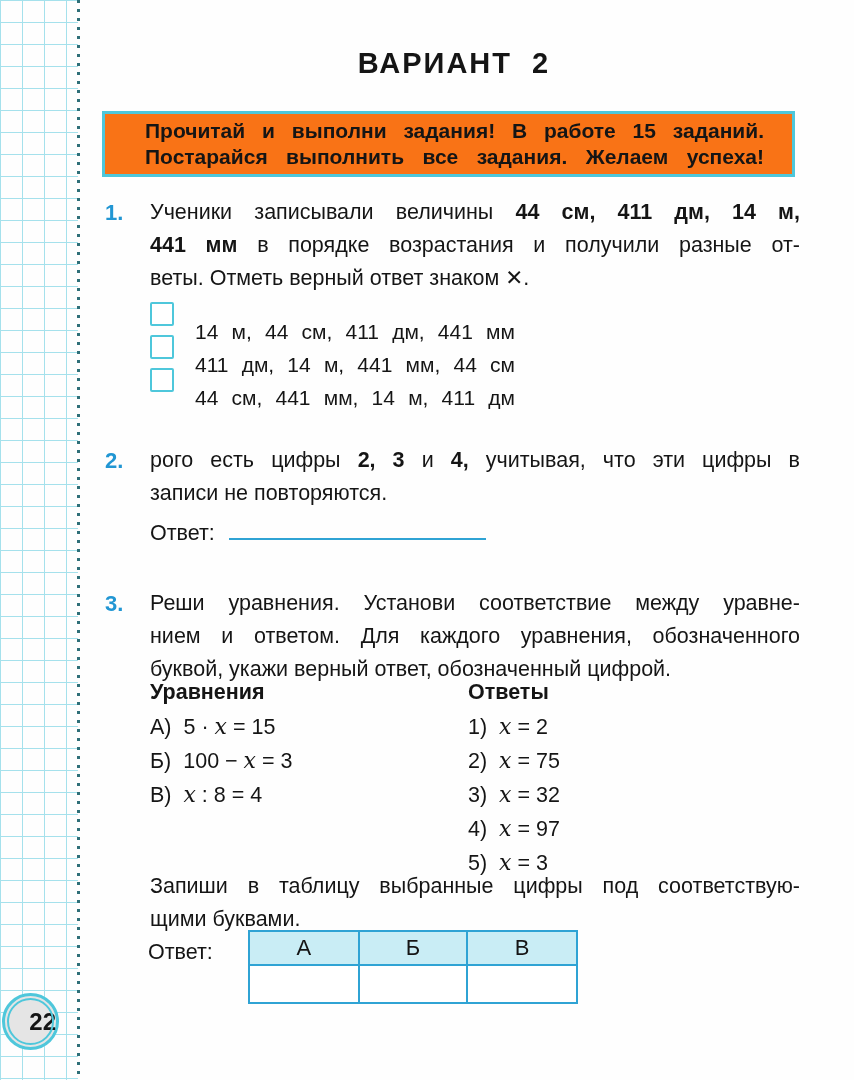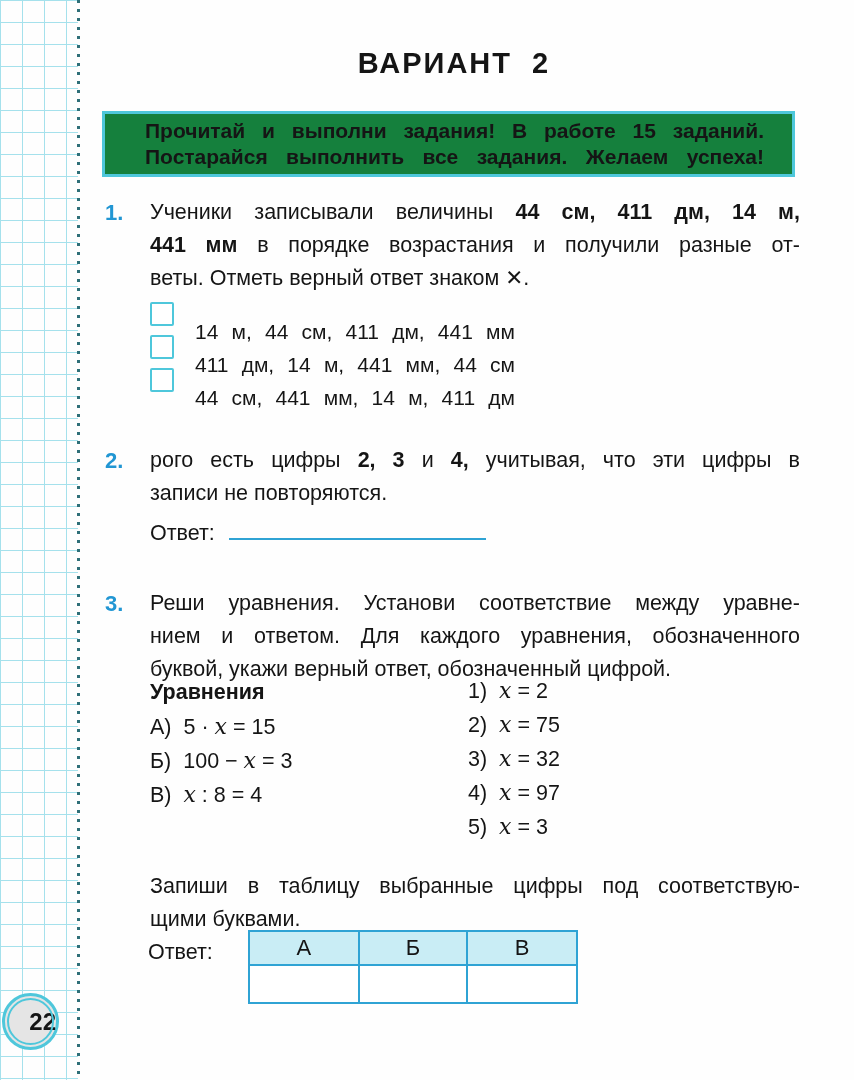--- a/index.html
+++ b/index.html
@@ -30,21 +30,21 @@
   }
   .content{position:absolute;left:100px;top:0;width:706px;height:1080px;}
   .page-title{
     position:absolute;top:46px;left:0;width:100%;margin:1px;
     text-align:center;font-size:29px;font-weight:bold;letter-spacing:2px;white-space:pre;
   }
   .instruction-box{
     position:absolute;top:111px;left:2px;width:693px;box-sizing:border-box;
     border:3px solid var(--cyan,#4ec7db);
     padding:4px 28px 4px 40px;
-    font-weight:bold;font-size:21px;line-height:26px;background:#15803d;
+    font-weight:bold;font-size:21px;line-height:26px;background:#f97316;
   }
   .jline{text-align:justify;text-align-last:justify;}
   .lline{text-align:left;}
   .b{font-weight:bold;}
   .mi{font-family:"DejaVu Serif",serif;font-style:italic;font-size:22px;}
   .task{position:absolute;left:0;width:100%;}
   .task-num{
     position:absolute;left:5px;top:0;
     color:var(--accent-blue,#2196d3);font-weight:bold;font-size:22px;line-height:33px;
   }
@@ -151,20 +151,21 @@
     </section>
 
     <div class="cols">
       <div class="col-equations">
         <div class="col-header">Уравнения</div>
         <div class="match-item"><span>А)  5 · </span><span class="mi">x</span><span> = 15</span></div>
         <div class="match-item"><span>Б)  100 − </span><span class="mi">x</span><span> = 3</span></div>
         <div class="match-item"><span>В)  </span><span class="mi">x</span><span> : 8 = 4</span></div>
       </div>
       <div class="col-answers">
+        <div class="col-header">Ответы</div>
         <div class="match-item"><span>1)  </span><span class="mi">x</span><span> = 2</span></div>
         <div class="match-item"><span>2)  </span><span class="mi">x</span><span> = 75</span></div>
         <div class="match-item"><span>3)  </span><span class="mi">x</span><span> = 32</span></div>
         <div class="match-item"><span>4)  </span><span class="mi">x</span><span> = 97</span></div>
         <div class="match-item"><span>5)  </span><span class="mi">x</span><span> = 3</span></div>
       </div>
     </div>
 
     <div class="note">
       <div class="jline"><span>Запиши в таблицу выбранные цифры под соответствую-</span></div>

